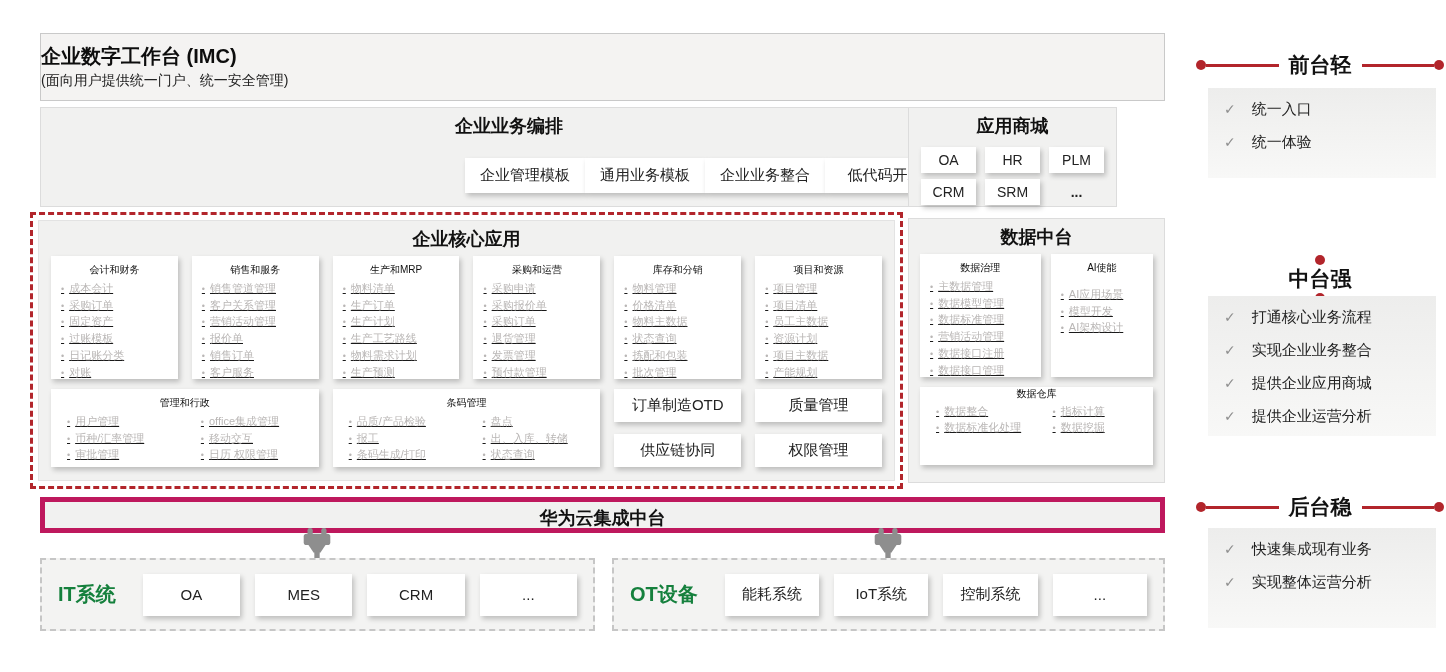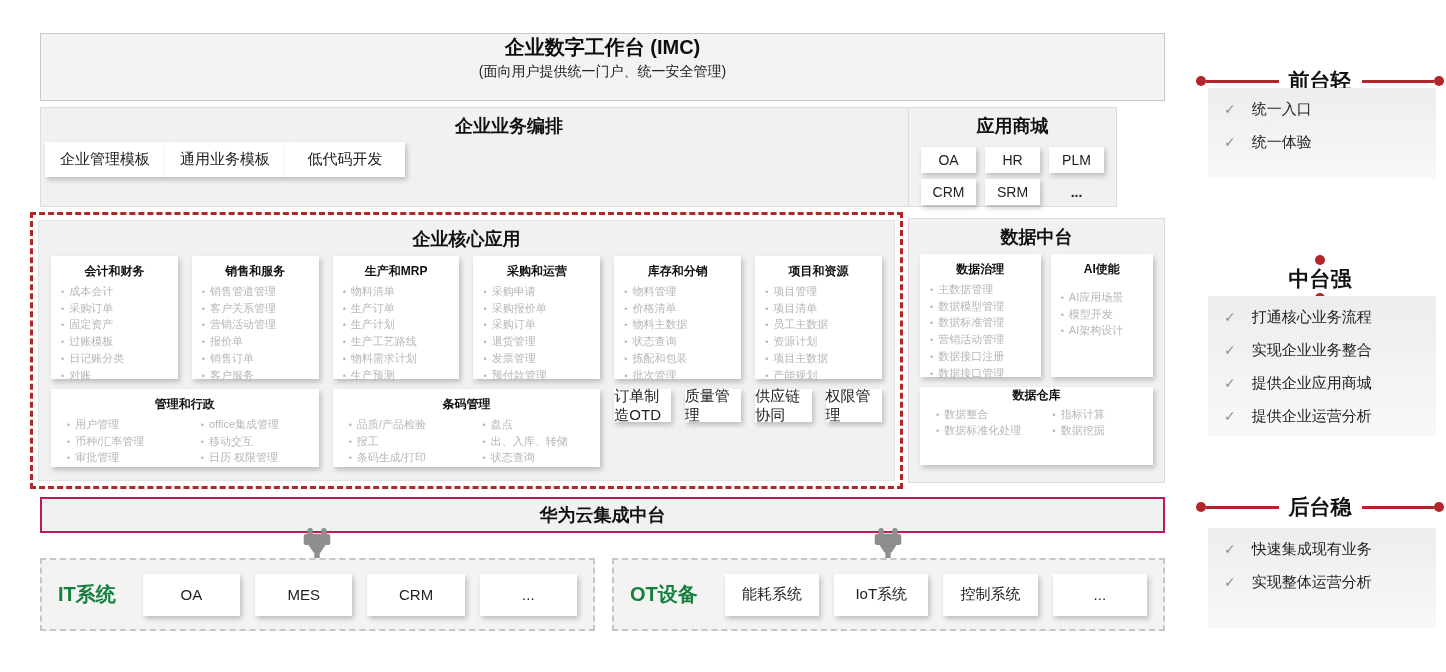--- a/index.html
+++ b/index.html
@@ -5,69 +5,69 @@
   * { box-sizing: border-box; margin: 0; padding: 0; }
   html,body { background:#ffffff; }
   body { font-family: "Liberation Sans", "DejaVu Sans", sans-serif; color:#1a1a1a; }
   #stage { position:relative; width:1446px; height:672px; background:#fff; overflow:hidden; }
 
   .panel { position:absolute; background:#f1f1f0; border:1px solid #dcdcdc; }
   .panel-title { font-weight:bold; font-size:18px; text-align:center; color:#111; padding-top:6px; }
 
   
   .topbar { position:absolute; left:40px; top:33px; width:1125px; height:68px;
-            background:#f4f3f2; border:1px solid #c9c9c9; text-align:center; }
+            background:#f4f3f2; border:1px solid #c9c9c9; padding-top:9px; }
   .tb-title { font-size:20px; font-weight:bold; color:#0d0d0d; }
   .tb-sub { font-size:14px; color:#222; margin-top:2px; }
 
   
   .wbox { background:#fff; box-shadow:2px 3px 5px rgba(0,0,0,0.22);
           display:flex; align-items:center; justify-content:center;
           font-size:15px; color:#222; }
   .wbox.plain { background:transparent; box-shadow:none; font-weight:bold; }
 
   
-  .orch-row { display:flex; justify-content:flex-start; padding:0 4px; margin-top:4px; }
+  .orch-row { display:flex; justify-content:flex-end; padding:0 32px; margin-top:20px; }
   .orch-row .wbox { width:120px; height:35px; }
   .as-grid { display:grid; grid-template-columns:repeat(3,1fr); gap:6px 9px; margin:9px 12px 0; }
   .as-grid .wbox { height:26px; font-size:14px; }
 
   
   .core-dashed { position:absolute; left:30px; top:212px; width:873px; height:277px;
                  border:3px dashed #b2252b; padding:5px; }
   .core-panel { width:100%; height:100%; background:#f1f1f0; border:1px solid #e3e3e3; }
   .core-row1 { display:flex; gap:14px; margin:5px 12px 0; }
   .core-row2 { display:flex; gap:14px; margin:10px 12px 0; }
 
   .card { background:#fff; box-shadow:2px 3px 5px rgba(0,0,0,0.22); }
-  .card h4 { font-size:12px; font-weight:bold; text-align:center; margin:7px 4px 3px; color:#0f0f0f; white-space:nowrap; }
-  .card ul { list-style:none; padding:0 4px 0 10px; }
+  .card h4 { font-size:10px; font-weight:normal; text-align:center; margin:7px 4px 3px; color:#0f0f0f; white-space:nowrap; }
+  .card ul { list-style:none; padding:0 4px 0 10px;text-decoration:underline; }
   .card li { font-size:11px; color:#b9b6b5; line-height:1.52; white-space:nowrap; }
   .card li::before { content:"\2022"; margin-right:5px; font-size:9px; }
   .col-card { flex:1; height:123px; }
 
   .card2 { flex:2; height:78px; }
   .card2 .cols { display:flex; }
   .card2 .cols ul { flex:1; padding-left:16px; }
-  .boxgrid { flex:2; display:grid; grid-template-columns:1fr 1fr 1fr 1fr; gap:12px 14px; }
+  .boxgrid { flex:2; display:grid; grid-template-columns:1fr 1fr; gap:12px 14px; }
   .boxgrid .wbox { height:33px; }
 
   
   .dp-row { display:flex; gap:10px; margin:5px 11px 0; }
   .gov-card { flex:1.18; height:123px; }
   .ai-card { flex:1; height:123px; }
   .ai-card ul { padding-top:8px; }
   .wh-card { margin:10px 11px 0; height:78px; }
   .wh-card .cols { display:flex; }
   .wh-card .cols ul { flex:1; padding-left:16px; }
   .wh-card li { white-space:normal; line-height:1.45; }
 
   
   .intbar { position:absolute; left:40px; top:497px; width:1125px; height:36px;
-            background:#f1f1f0; border:2px solid #be185d; text-align:center;
+            background:#f1f1f0; border:5px solid #be185d; text-align:center;
             font-size:18px; font-weight:bold; line-height:33px; color:#111; }
 
   .plug { position:absolute; width:40px; height:38px; }
 
   
   .botpanel { position:absolute; top:558px; height:73px; background:#f3f3f2;
               border:2px dashed #c6c6c6; display:flex; align-items:center; padding:0 16px; gap:15px; }
   .bot-label { font-size:20px; font-weight:bold; color:#15803d; white-space:nowrap; margin-right:12px; }
   .botpanel .wbox { flex:1; height:42px; }
 
@@ -88,20 +88,21 @@
   <div class="topbar">
     <div class="tb-title">企业数字工作台 (IMC)</div>
     <div class="tb-sub">(面向用户提供统一门户、统一安全管理)</div>
   </div>
 
   <div class="panel" style="left:40px; top:107px; width:938px; height:100px;">
     <div class="panel-title">企业业务编排</div>
     <div class="orch-row">
       <div class="wbox">企业管理模板</div>
       <div class="wbox">通用业务模板</div>
+      <div class="wbox">企业业务整合</div>
       <div class="wbox">低代码开发</div>
     </div>
   </div>
 
   <div class="panel" style="left:908px; top:107px; width:209px; height:100px;">
     <div class="panel-title">应用商城</div>
     <div class="as-grid">
       <div class="wbox">OA</div>
       <div class="wbox">HR</div>
       <div class="wbox">PLM</div>
@@ -289,21 +290,21 @@
   </div>
 
   <div class="botpanel" style="left:612px; width:553px;">
     <div class="bot-label">OT设备</div>
     <div class="wbox">能耗系统</div>
     <div class="wbox">IoT系统</div>
     <div class="wbox">控制系统</div>
     <div class="wbox">...</div>
   </div>
 
-  <div class="sb-header" style="left:1196px; top:66px; width:248px;">
+  <div class="sb-header" style="left:1196px; top:50px; width:248px;">
     <span class="sb-dot"></span>
     <span class="sb-line"></span>
     <span class="sb-title">前台轻</span>
     <span class="sb-line"></span>
     <span class="sb-dot"></span>
   </div>
   <div class="sb-box" style="left:1208px; top:88px; width:228px; height:90px;">
     <div class="sb-item">
       <span class="check">✓</span>
       <span>统一入口</span>

